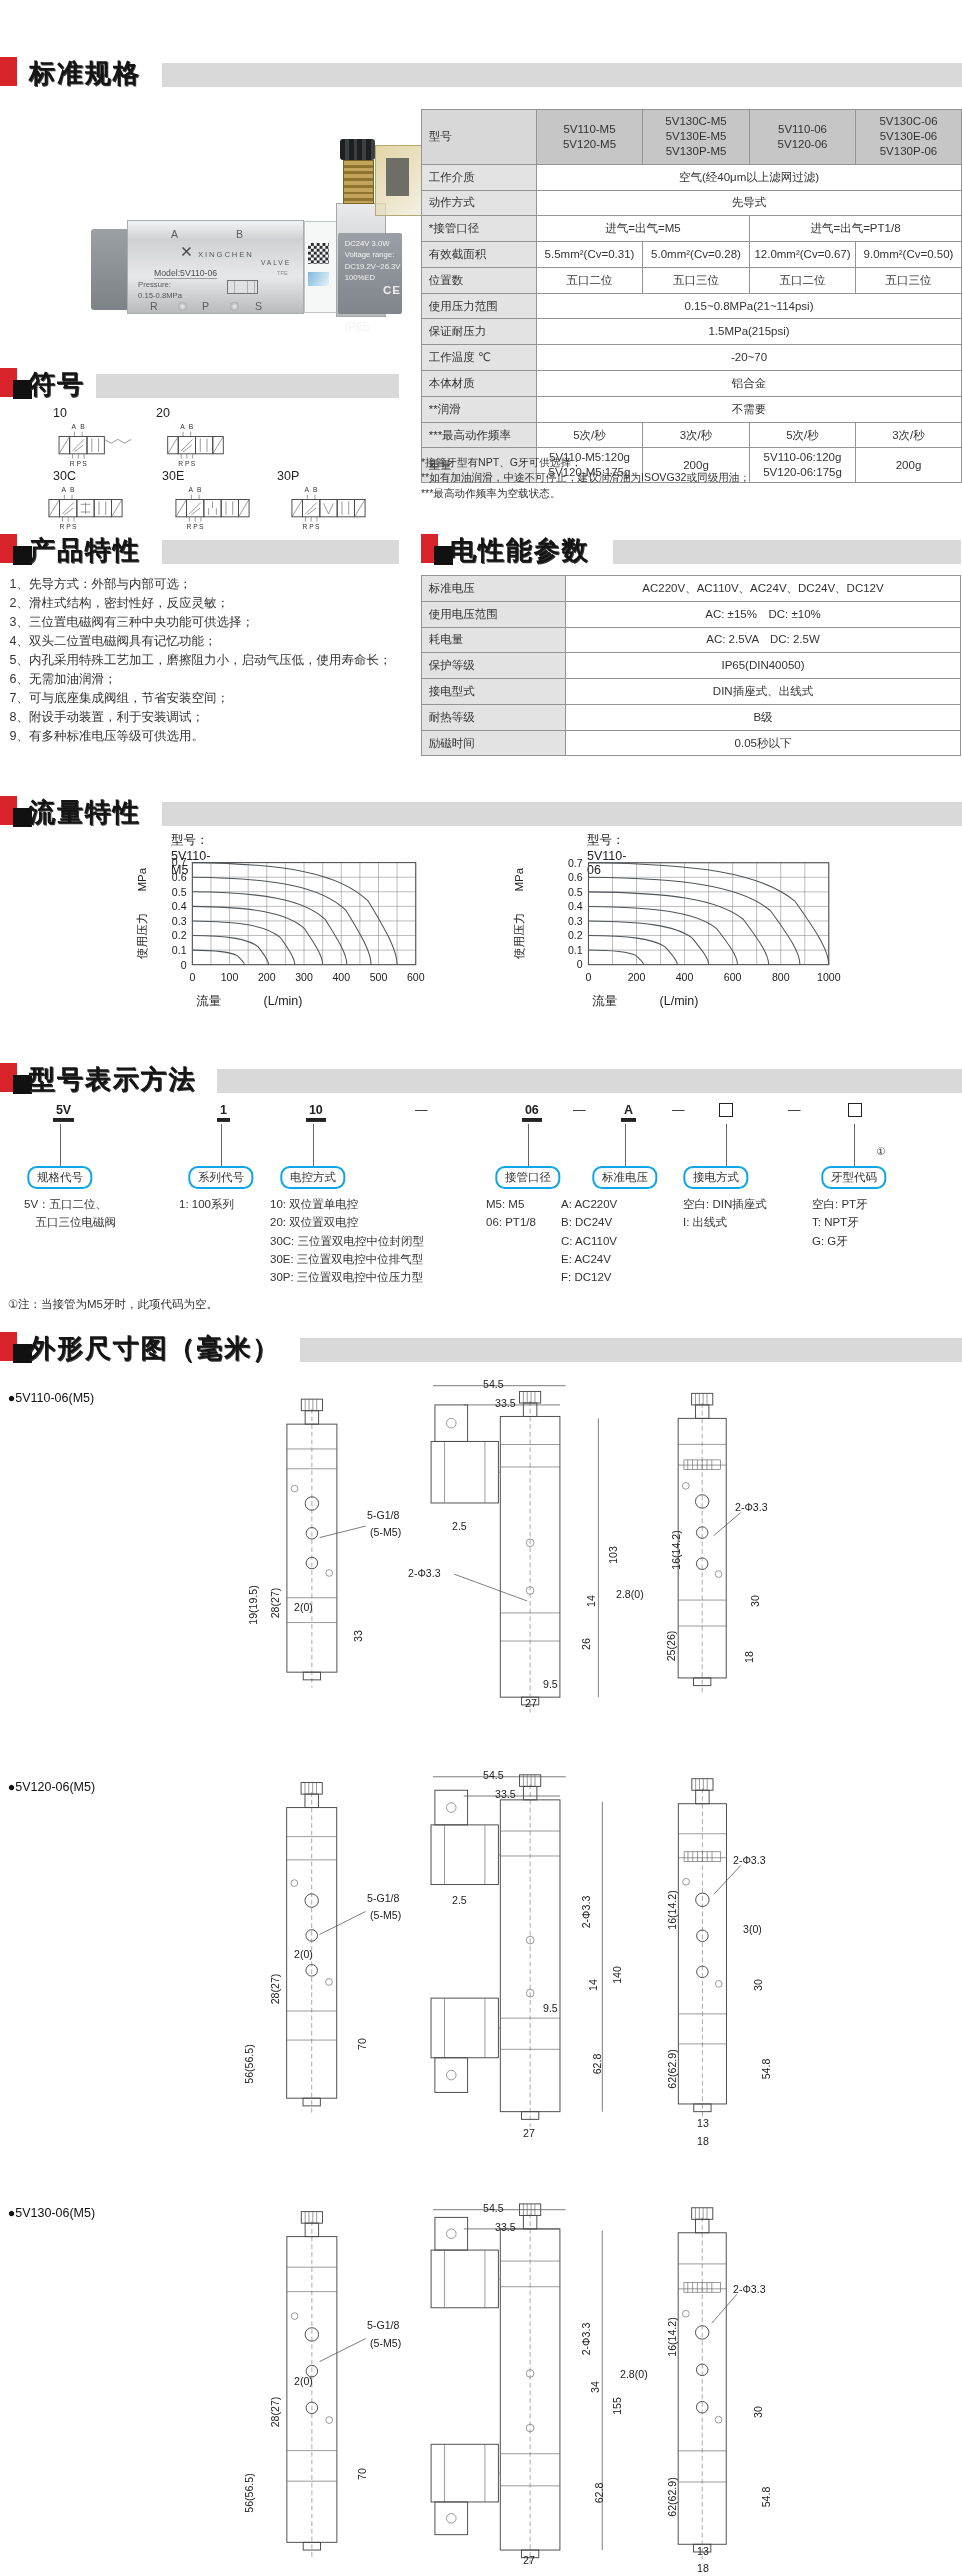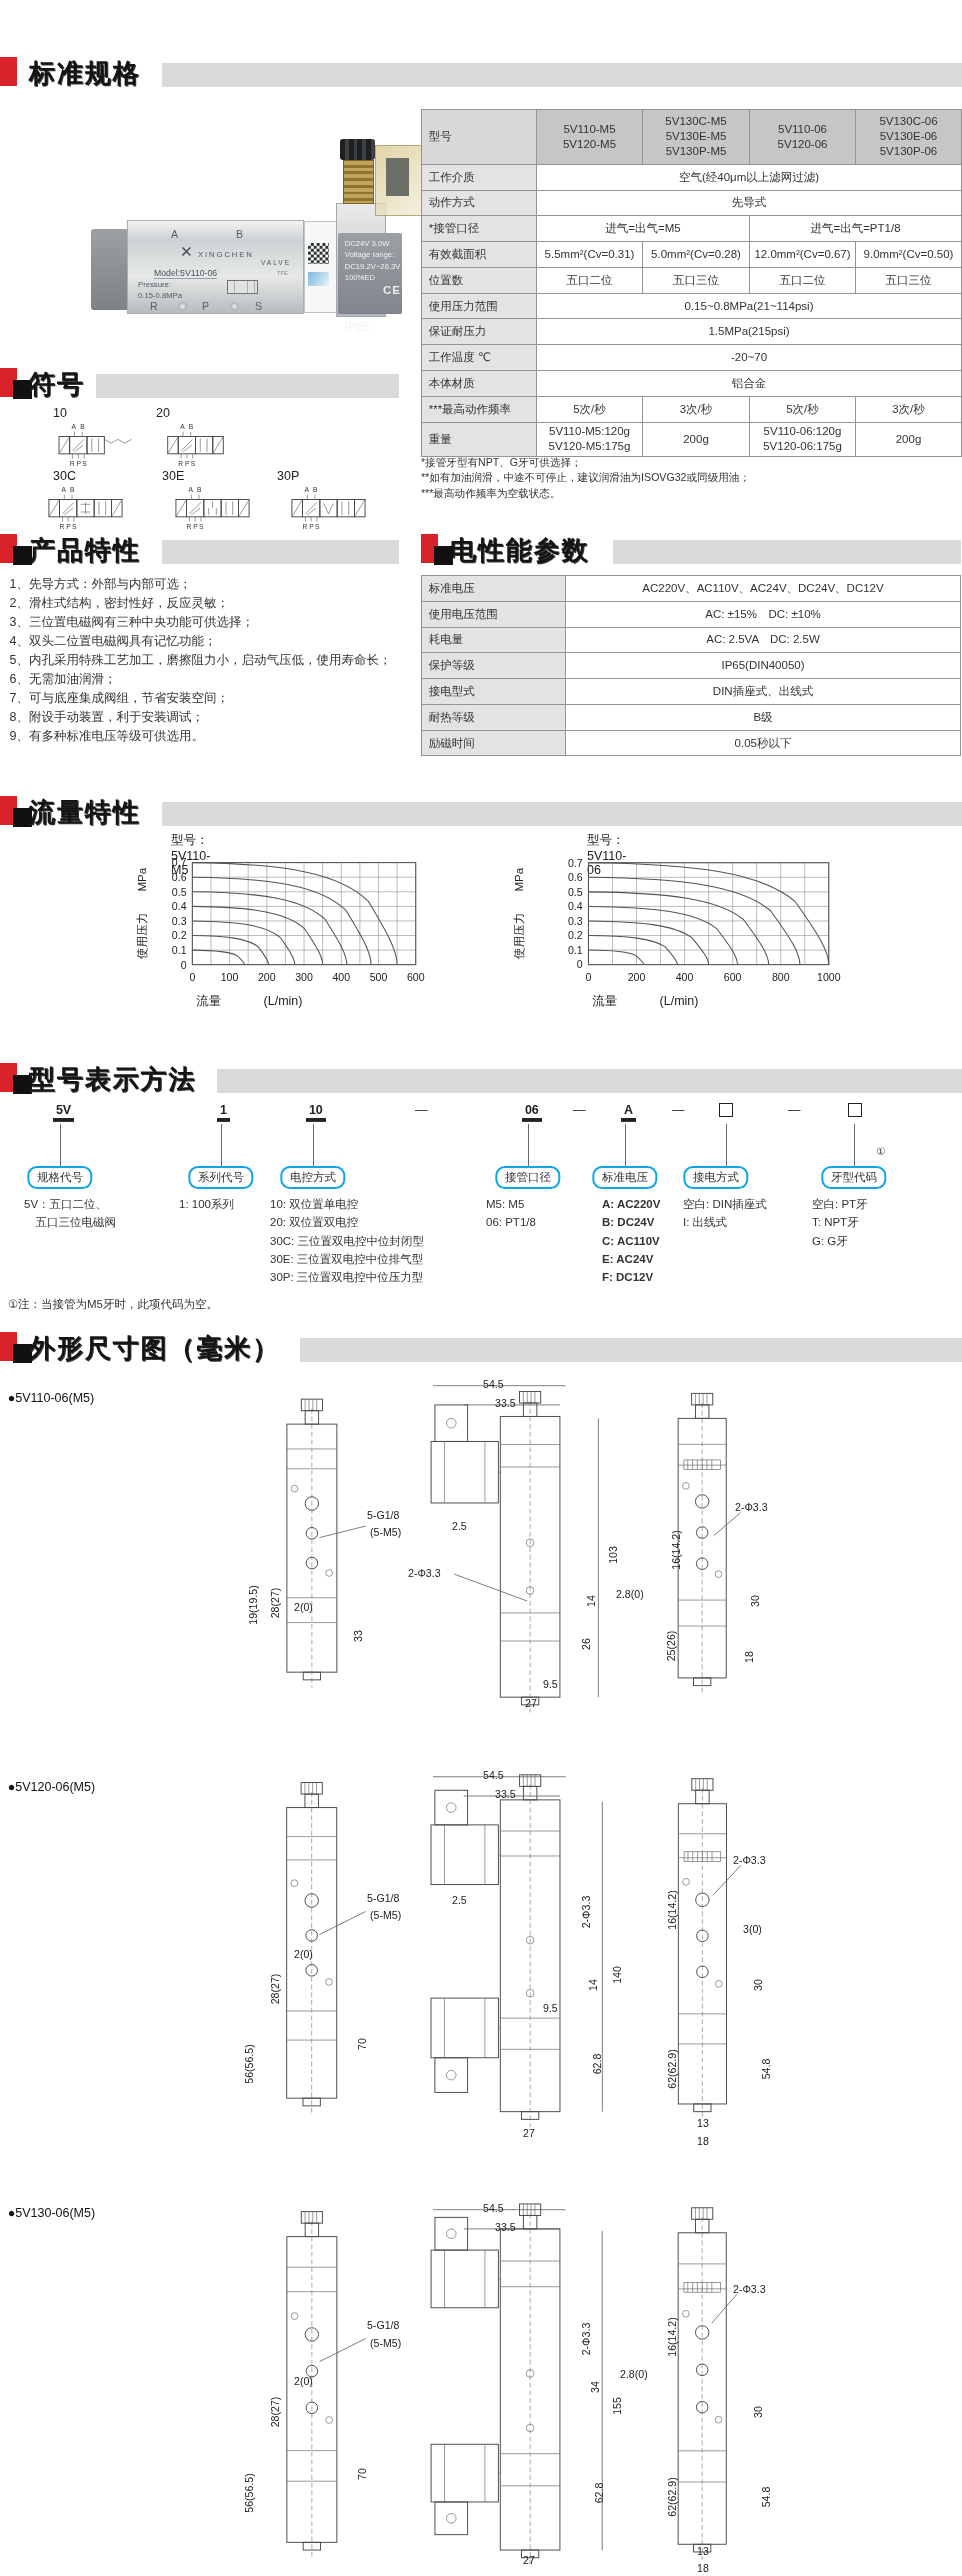--- a/index.html
+++ b/index.html
@@ -191,20 +191,24 @@
             <td class="lbl">保证耐压力</td>
             <td colspan="4">1.5MPa(215psi)</td>
           </tr>
           <tr>
             <td class="lbl">工作温度 ℃</td>
             <td colspan="4">-20~70</td>
           </tr>
           <tr>
             <td class="lbl">本体材质</td>
             <td colspan="4">铝合金</td>
+          </tr>
+          <tr>
+            <td class="lbl">**润滑</td>
+            <td colspan="4">不需要</td>
           </tr>
           <tr>
             <td class="lbl">***最高动作频率</td>
             <td>5次/秒</td>
             <td>3次/秒</td>
             <td>5次/秒</td>
             <td>3次/秒</td>
           </tr>
           <tr>
             <td class="lbl">重量</td>
@@ -542,21 +546,21 @@
         <div>30P: 三位置双电控中位压力型</div>
       </div>
       <div class="mc-line" style="left: 528px; top: 1124px; height: 42px;"></div>
       <div class="mc-box" style="left: 528px; top: 1166px;">接管口径</div>
       <div class="mc-desc" style="left: 486px; top: 1195px;">
         <div>M5: M5</div>
         <div>06: PT1/8</div>
       </div>
       <div class="mc-line" style="left: 625px; top: 1124px; height: 42px;"></div>
       <div class="mc-box" style="left: 625px; top: 1166px;">标准电压</div>
-      <div class="mc-desc" style="left: 602px; top: 1195px; font-weight: bold;">
+      <div class="mc-desc" style="left: 561px; top: 1195px;">
         <div>A: AC220V</div>
         <div>B: DC24V</div>
         <div>C: AC110V</div>
         <div>E: AC24V</div>
         <div>F: DC12V</div>
       </div>
       <div class="mc-line" style="left: 726px; top: 1124px; height: 42px;"></div>
       <div class="mc-box" style="left: 716px; top: 1166px;">接电方式</div>
       <div class="mc-desc" style="left: 683px; top: 1195px;">
         <div>空白: DIN插座式</div>

